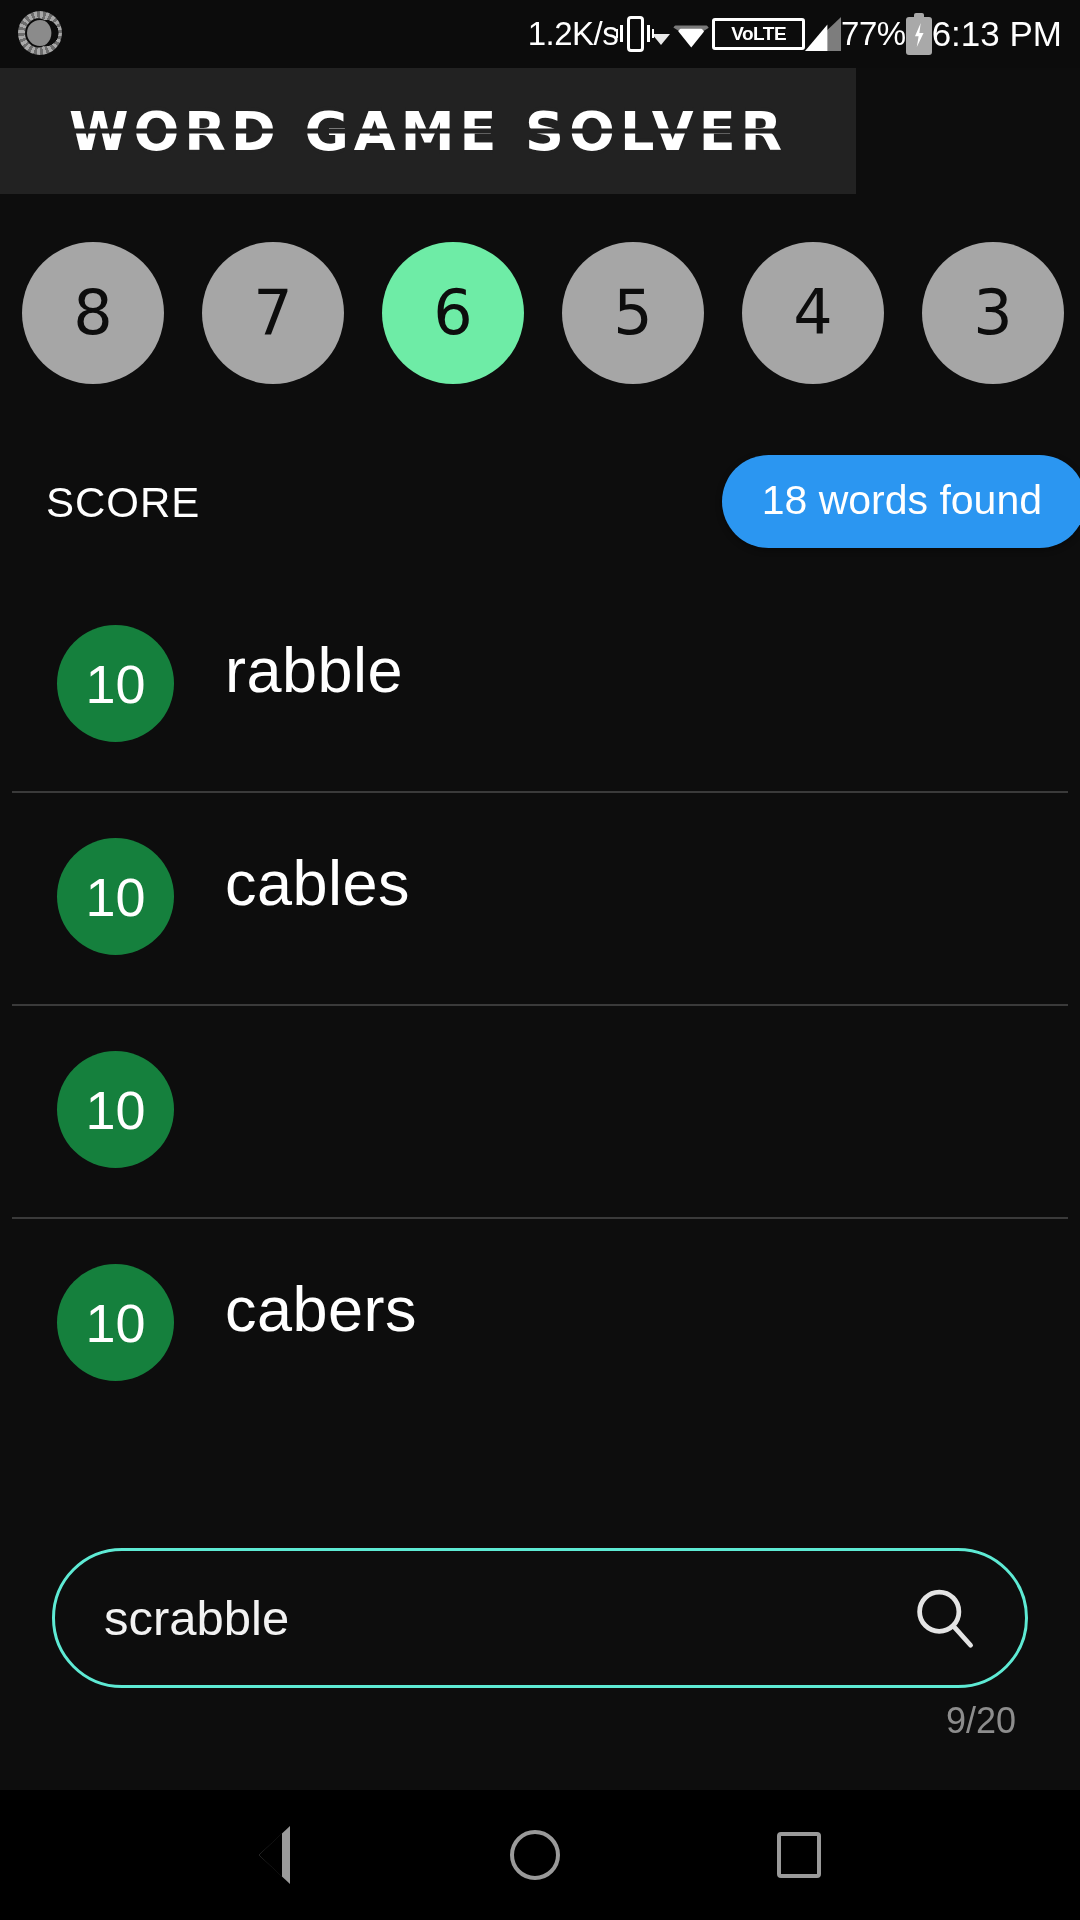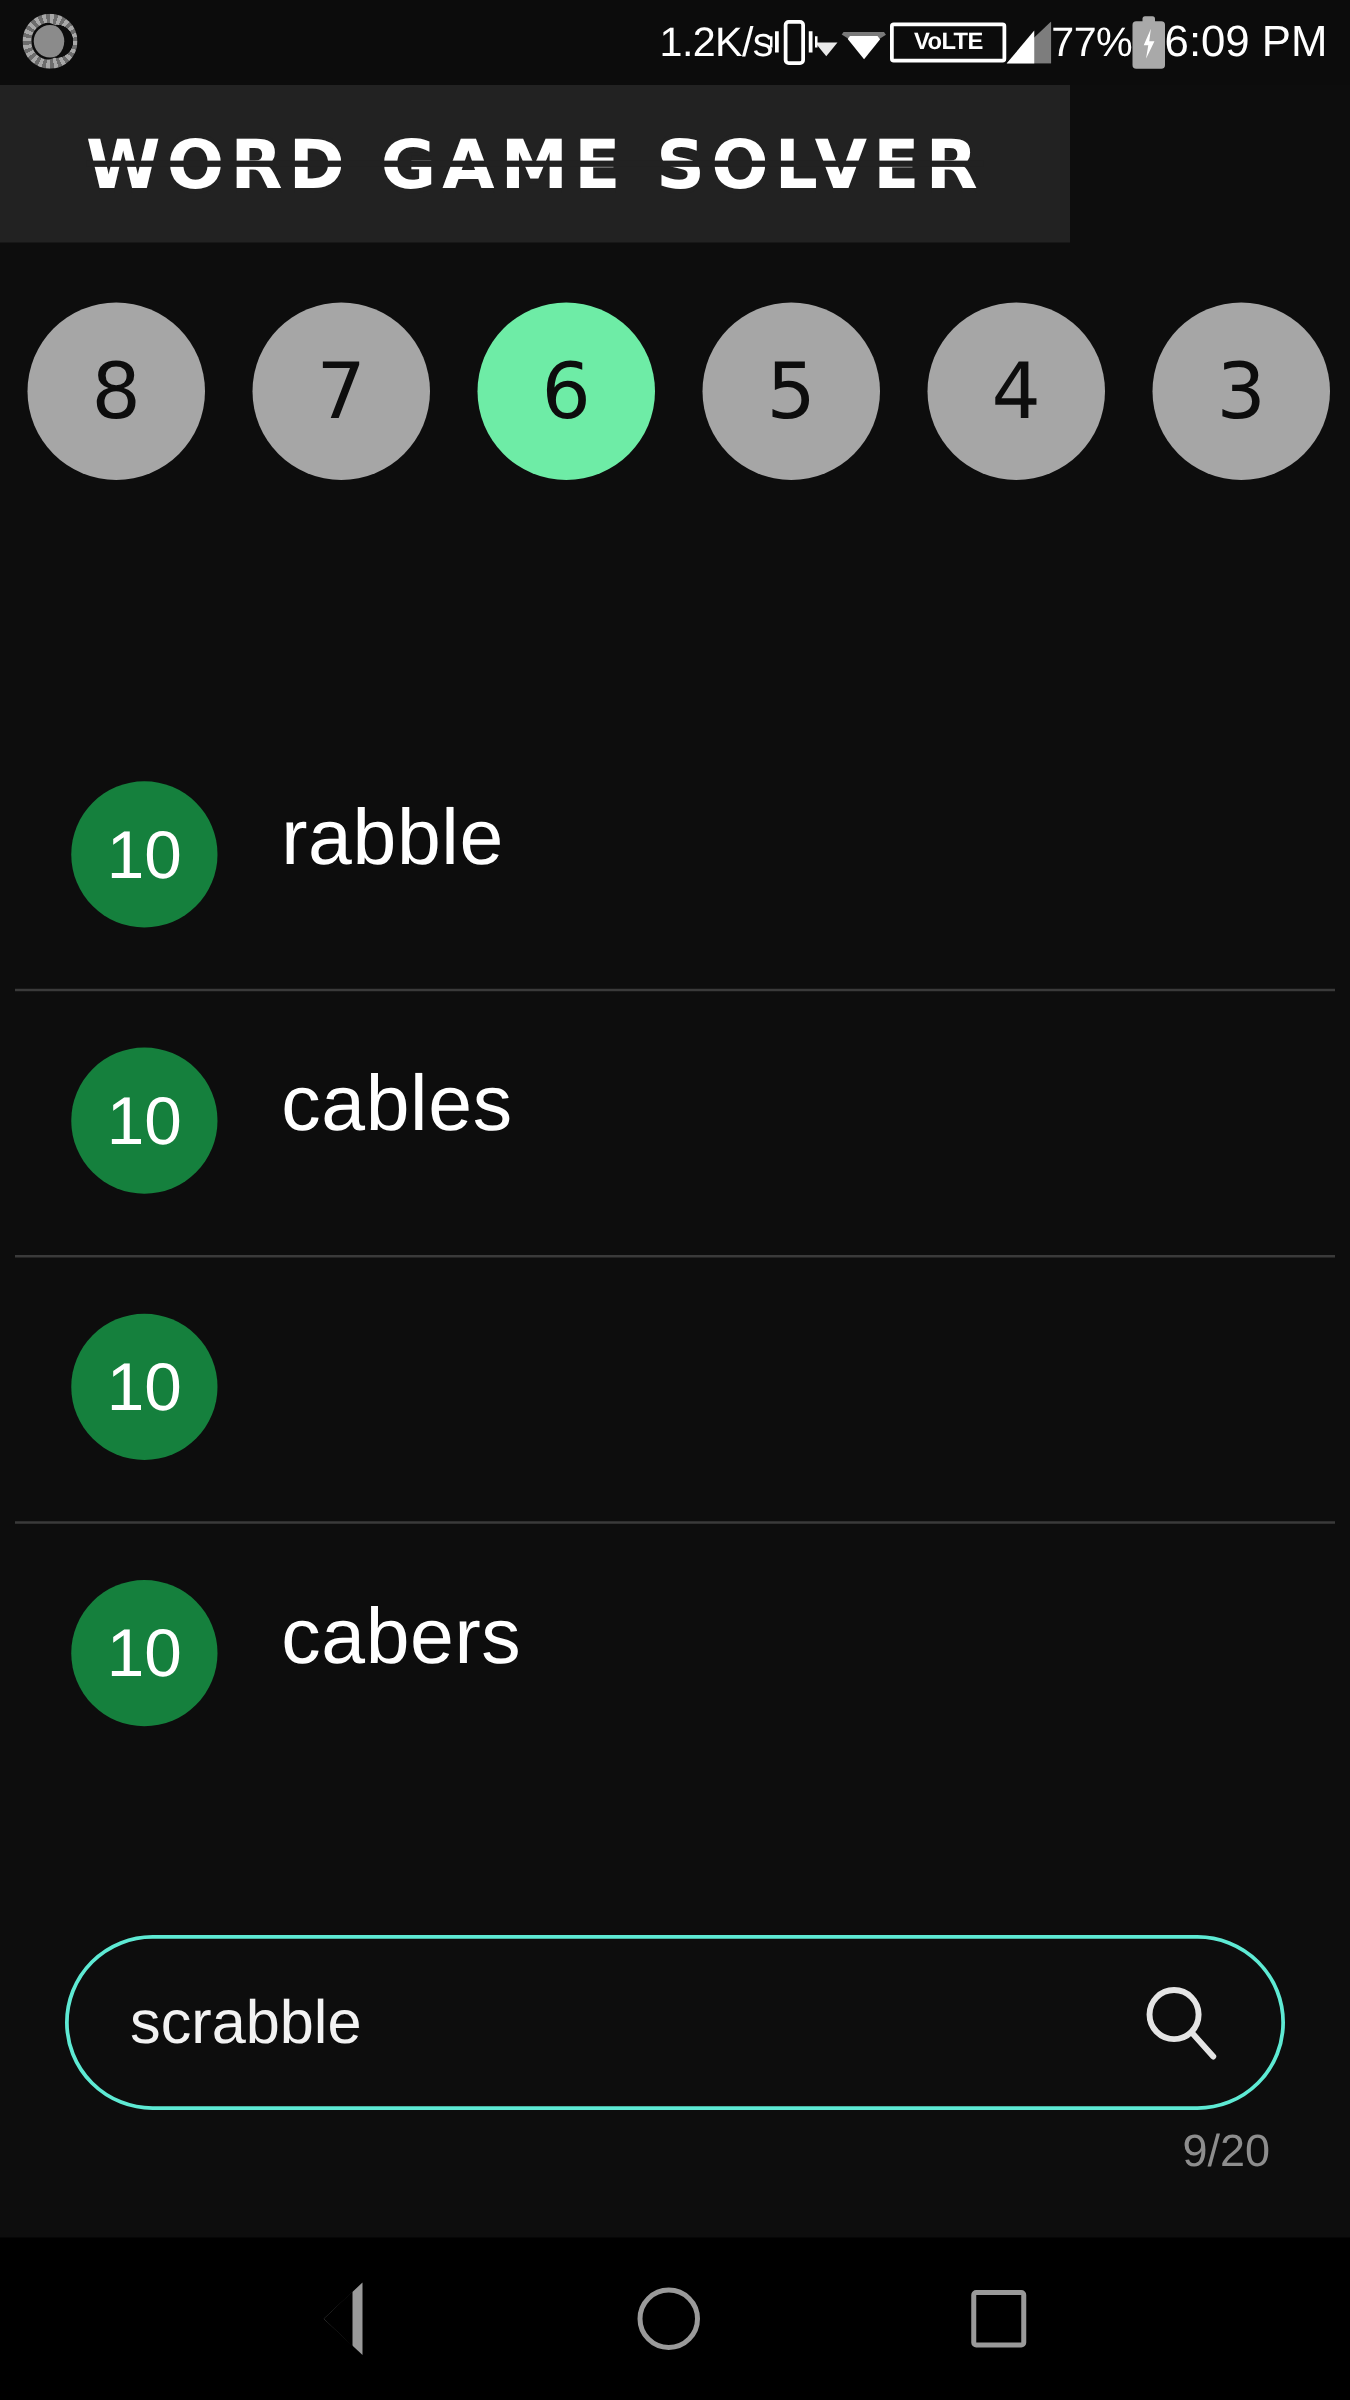--- a/index.html
+++ b/index.html
@@ -238,39 +238,43 @@
       <span class="signal-icon">
         <i class="full"></i>
           <i class="on"></i>
       </span>
       <span class="sb-text">77%</span>
       <span class="battery-icon">
         <i class="cap"></i>
           <i class="body"></i>
           <i class="bolt"></i>
       </span>
-      <span class="sb-time">6:09 PM</span>
+      <span class="sb-time">6:13 PM</span>
     </div>
   </div>
 
   <div class="appbar">
     <div class="app-title">WORD GAME SOLVER</div>
   </div>
 
   <div class="chips">
     <div class="chips-row" id="chips-row">
         <div class="chip">8</div>
         <div class="chip">7</div>
         <div class="chip selected">6</div>
         <div class="chip">5</div>
         <div class="chip">4</div>
         <div class="chip">3</div>
       </div>
   </div>
 
+  <div class="score-row">
+    <div class="score-label">SCORE</div>
+    <div class="words-pill">18 words found</div>
+  </div>
 
   <div class="wordlist" id="wordlist">
       <div class="word-row">
         <div class="score-badge">10</div>
         <div class="word-text">rabble</div>
         <div class="divider"></div>
       </div>
       <div class="word-row">
         <div class="score-badge">10</div>
         <div class="word-text">cables</div>

